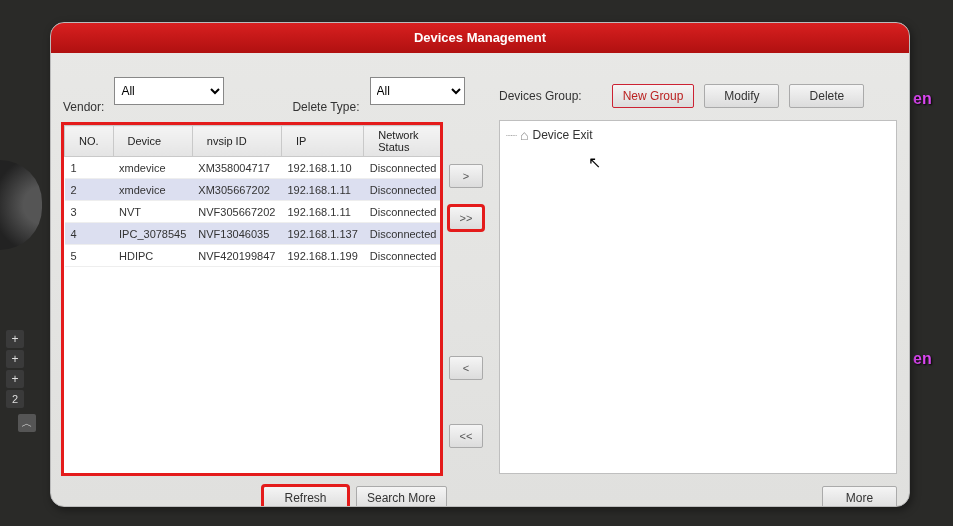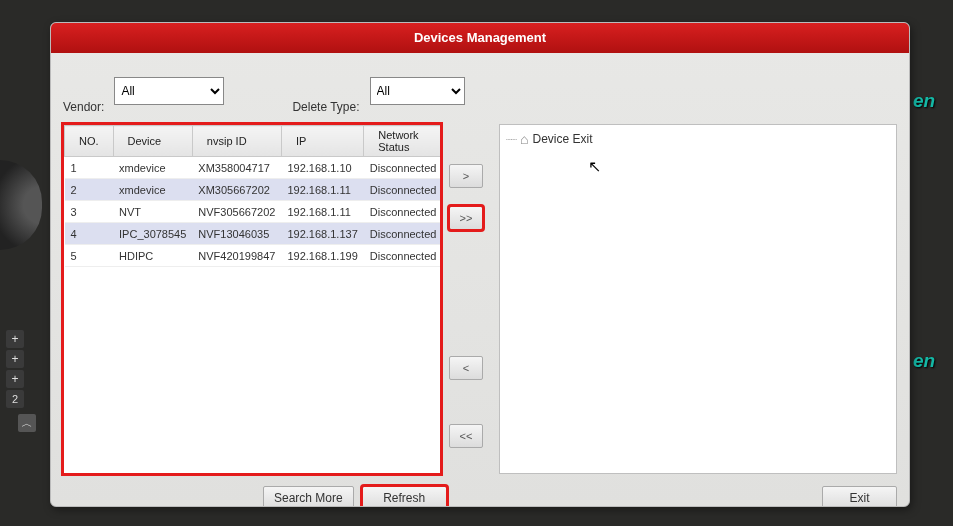--- a/index.html
+++ b/index.html
@@ -10,23 +10,22 @@
     background: #2a2a28;
     width: 953px;
     height: 526px;
     overflow: hidden;
     position: relative;
   }
   .bg-deco {
     position: absolute;
     right: 0; top: 90px;
     width: 40px; height: 40px;
-    color: #14b8a6;
-    font-style: italic;
-    font-size: 19px;
+    color: #d946ef;
+    font-size: 16px;
     font-weight: bold;
     text-shadow: 1px 1px 2px #000;
   }
   .bg-deco2 { top: 350px; }
   .left-sidebar {
     position: absolute;
     left: 0; top: 160px;
     width: 45px;
   }
   .circle-ctrl {
@@ -68,21 +67,21 @@
 
   .dialog {
     position: absolute;
     left: 50px;
     top: 22px;
     width: 860px;
     height: 485px;
     background: linear-gradient(#e8e8e6, #e0e0de);
     border: 1px solid #bbb;
     box-shadow: 2px 3px 8px rgba(0,0,0,0.4);
-    border-radius: 6px;
+    border-radius: 14px;
     overflow: hidden;
   }
   .titlebar {
     background: linear-gradient(#d82020, #b01010);
     height: 30px;
     color: #fff;
     font-weight: bold;
     text-align: center;
     line-height: 30px;
     font-size: 13px;
@@ -327,34 +326,40 @@
 
     <div class="arrows-col">
       <div class="arrow-btn">&gt;</div>
       <div class="arrow-btn hl-red">&gt;&gt;</div>
       <div class="arrows-gap"></div>
       <div class="arrow-btn">&lt;</div>
       <div class="arrow-btn" style="margin-top:26px">&lt;&lt;</div>
     </div>
 
     <div class="right-col">
+      <div class="group-head">
+        <span class="lbl">Devices Group:</span>
+        <span class="btn primary">New Group</span>
+        <span class="btn">Modify</span>
+        <span class="btn">Delete</span>
+      </div>
       <div class="tree-box">
         <div class="tree-root">
           <span class="tree-dash">┈┈</span>
           <span class="home-icon">⌂</span>
           <span>Device Exit</span>
         </div>
         <span class="cursor">↖</span>
       </div>
     </div>
   </div>
 
   <div class="footer">
     <div class="search-zone">
+      <span class="btn hl-red" style="min-width:85px">Refresh</span>
       <span class="btn" style="min-width:90px">Search More</span>
-      <span class="btn hl-red" style="min-width:85px">Refresh</span>
     </div>
     <div style="width:80px"></div>
     <div class="flex"></div>
-    <span class="btn" style="min-width:75px">Exit</span>
+    <span class="btn" style="min-width:75px">More</span>
   </div>
 
 </div>
 
 </body></html>

